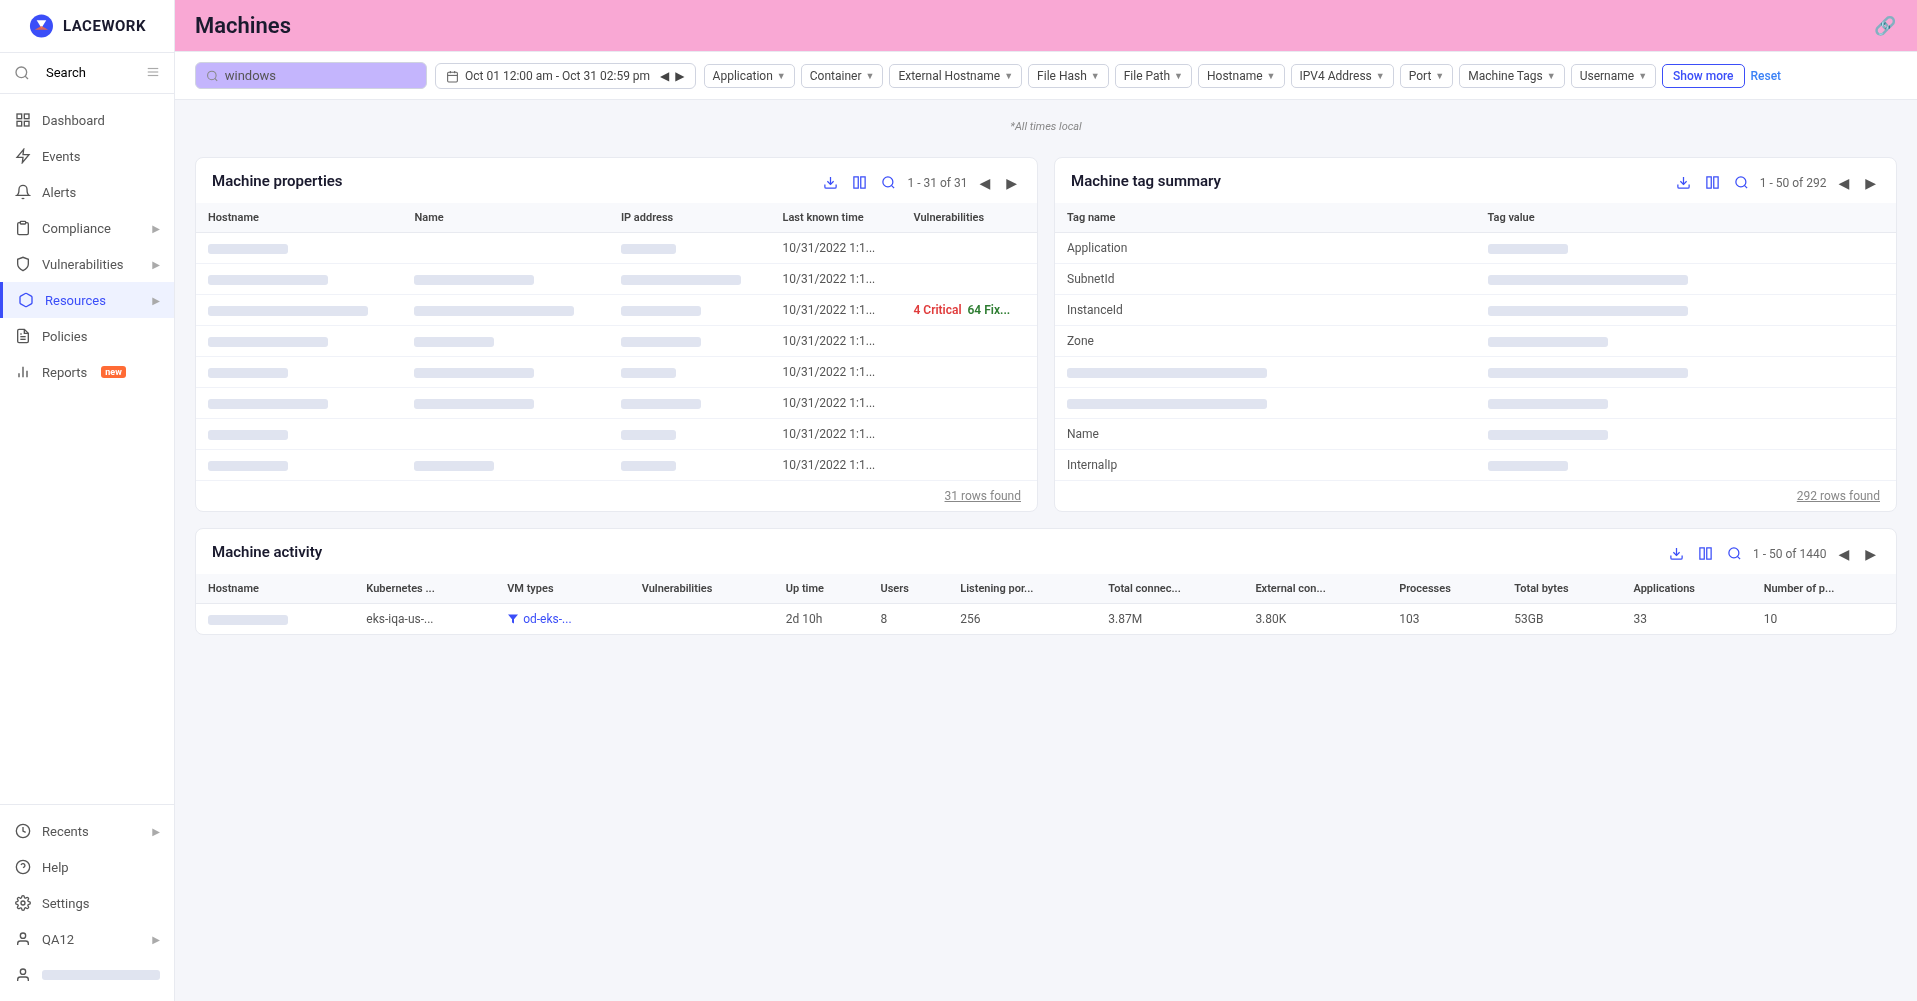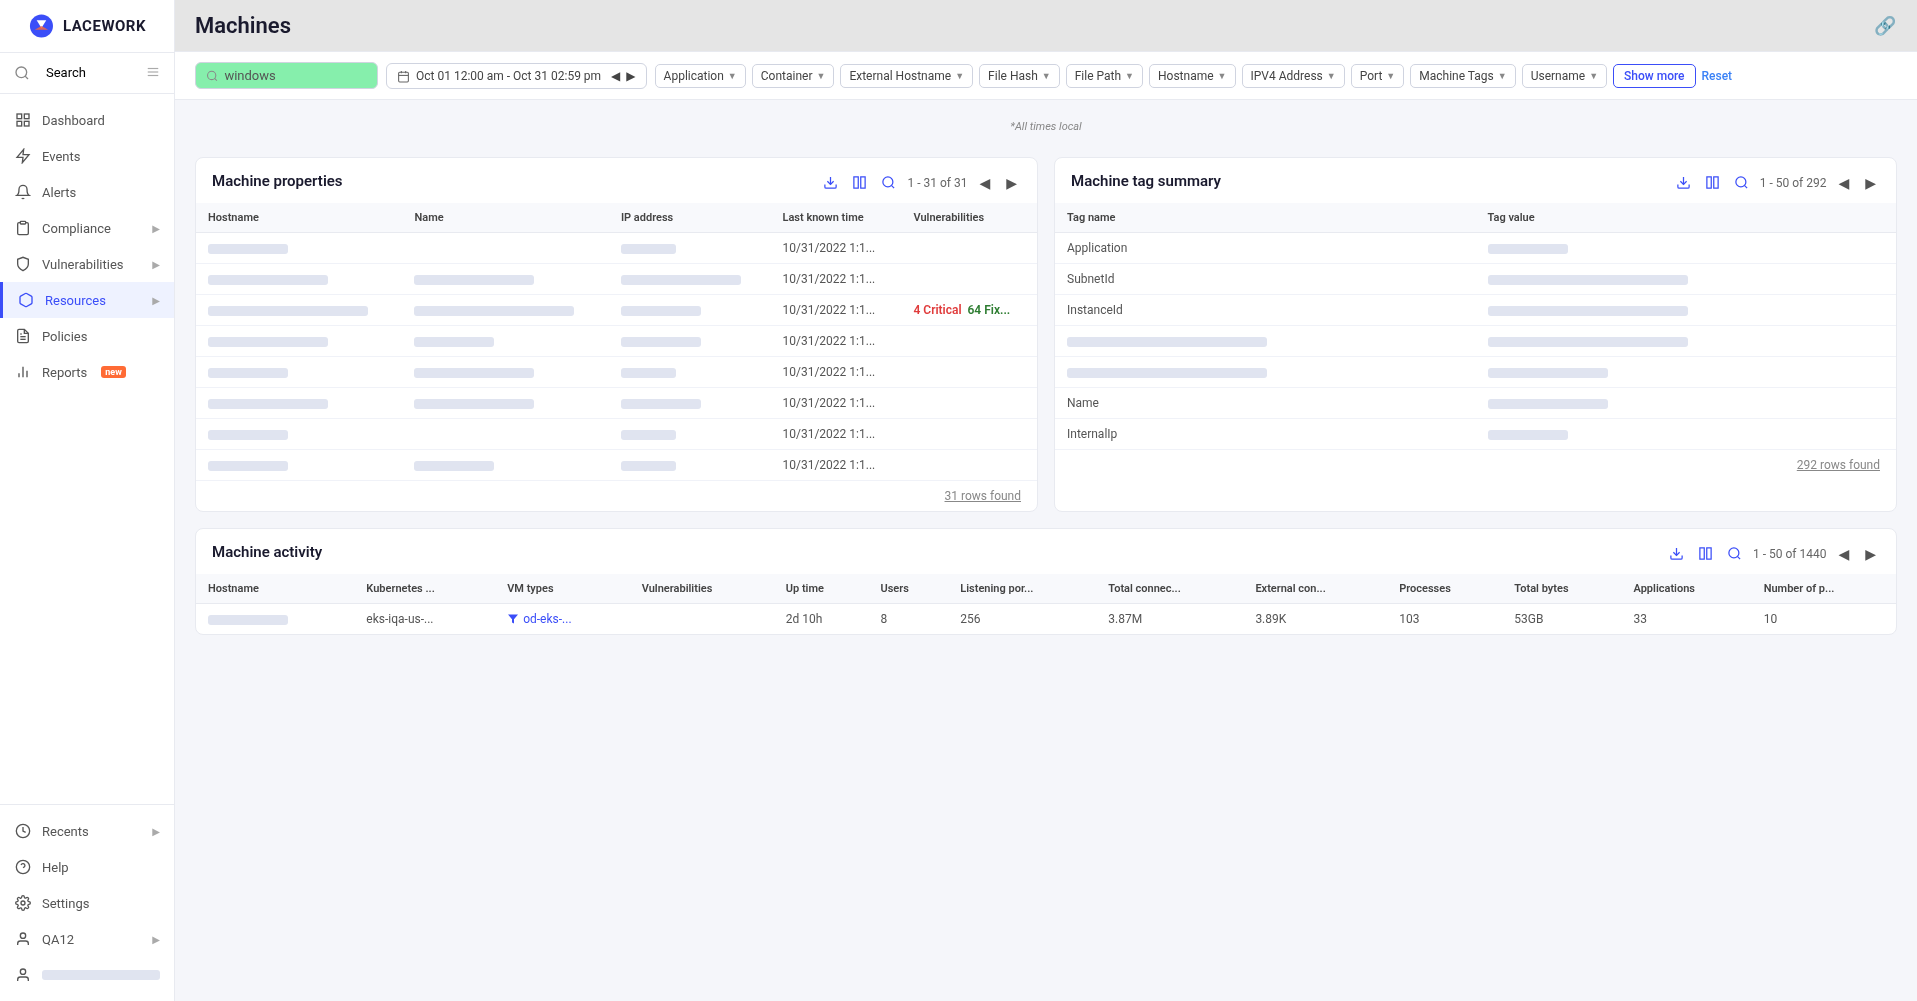--- a/index.html
+++ b/index.html
@@ -19,27 +19,27 @@
     .nav-item .nav-icon { width: 18px; height: 18px; display: flex; align-items: center; justify-content: center; flex-shrink: 0; }
     .nav-item .chevron { margin-left: auto; font-size: 10px; color: #aaa; }
     .badge-new { background: #ff6b35; color: #fff; font-size: 9px; font-weight: 700; padding: 1px 4px; border-radius: 3px; margin-left: 4px; }
     
     .sidebar-bottom { border-top: 1px solid #e8eaf0; padding: 8px 0; }
     
     
     .main { flex: 1; display: flex; flex-direction: column; overflow: hidden; }
     
     
-    .top-header { background: #e5e5e5; border-bottom: 1px solid #e8eaf0; padding: 12px 20px; height: 52px; display: flex; align-items: center; justify-content: space-between; flex-shrink: 0; }
+    .top-header { background: #f9a8d4; border-bottom: 1px solid #e8eaf0; padding: 12px 20px; height: 52px; display: flex; align-items: center; justify-content: space-between; flex-shrink: 0; }
     .page-title { font-size: 22px; font-weight: 600; color: #1a1a2e; }
     .link-icon { color: #3b4ef8; font-size: 18px; cursor: pointer; }
     
     
     .filter-bar { background: #fff; border-bottom: 1px solid #e8eaf0; padding: 10px 20px; display: flex; align-items: center; gap: 8px; flex-wrap: wrap; flex-shrink: 0; }
-    .search-box { display: flex; align-items: flex-end; gap: 6px; border: 1px solid #d0d4e0; border-radius: 6px; padding: 5px 10px; background: #86efac; width: 183px; }
+    .search-box { display: flex; align-items: flex-end; gap: 6px; border: 1px solid #d0d4e0; border-radius: 6px; padding: 5px 10px; background: #c4b5fd; width: 232px; }
     .search-box input { border: none; outline: none; font-size: 13px; color: #555; width: 100%; background: transparent; }
     .date-picker { display: flex; align-items: flex-end; gap: 6px; border: 1px solid #d0d4e0; border-radius: 6px; padding: 5px 10px; background: #fff; cursor: pointer; font-size: 12px; color: #444; }
     .filter-chips { display: flex; align-items: center; gap: 6px; flex-wrap: wrap; }
     .filter-chip { display: flex; align-items: center; gap: 4px; border: 1px solid #d0d4e0; border-radius: 5px; padding: 4px 8px; background: #fff; cursor: pointer; font-size: 12px; color: #444; }
     .filter-chip .chip-arrow { font-size: 9px; color: #888; }
     .show-more-btn { border: 1px solid #3b4ef8; border-radius: 5px; padding: 4px 10px; background: #fff; cursor: pointer; font-size: 12px; color: #3b4ef8; font-weight: 500; }
     .reset-btn { background: none; border: none; cursor: pointer; font-size: 12px; color: #3b82f6; font-weight: 500; }
     
     
     .content { flex: 1; overflow-y: auto; padding: 16px 20px; display: flex; flex-direction: column; gap: 16px; }
@@ -465,20 +465,24 @@
                   <td>Application</td>
                   <td><span class="redacted r-sm"></span></td>
                 </tr>
               <tr>
                   <td>SubnetId</td>
                   <td><span class="redacted r-xl"></span></td>
                 </tr>
               <tr>
                   <td>InstanceId</td>
                   <td><span class="redacted r-xl"></span></td>
+                </tr>
+              <tr>
+                  <td>Zone</td>
+                  <td><span class="redacted r-md"></span></td>
                 </tr>
               <tr>
                   <td><span class="redacted r-xl"></span></td>
                   <td><span class="redacted" style="width:200px"></span></td>
                 </tr>
               <tr>
                   <td><span class="redacted r-xl"></span></td>
                   <td><span class="redacted r-md"></span></td>
                 </tr>
               <tr>
@@ -553,21 +557,21 @@
                       <polygon points="22 3 2 3 10 12.46 10 19 14 21 14 12.46 22 3"></polygon>
                     </svg>
                   <span>od-eks-...</span>
                 </div>
               </td>
               <td></td>
               <td>2d 10h</td>
               <td>8</td>
               <td>256</td>
               <td>3.87M</td>
-              <td>3.89K</td>
+              <td>3.80K</td>
               <td>103</td>
               <td>53GB</td>
               <td>33</td>
               <td>10</td>
             </tr>
           </tbody>
         </table>
       </div>
     </div>
   </div>

